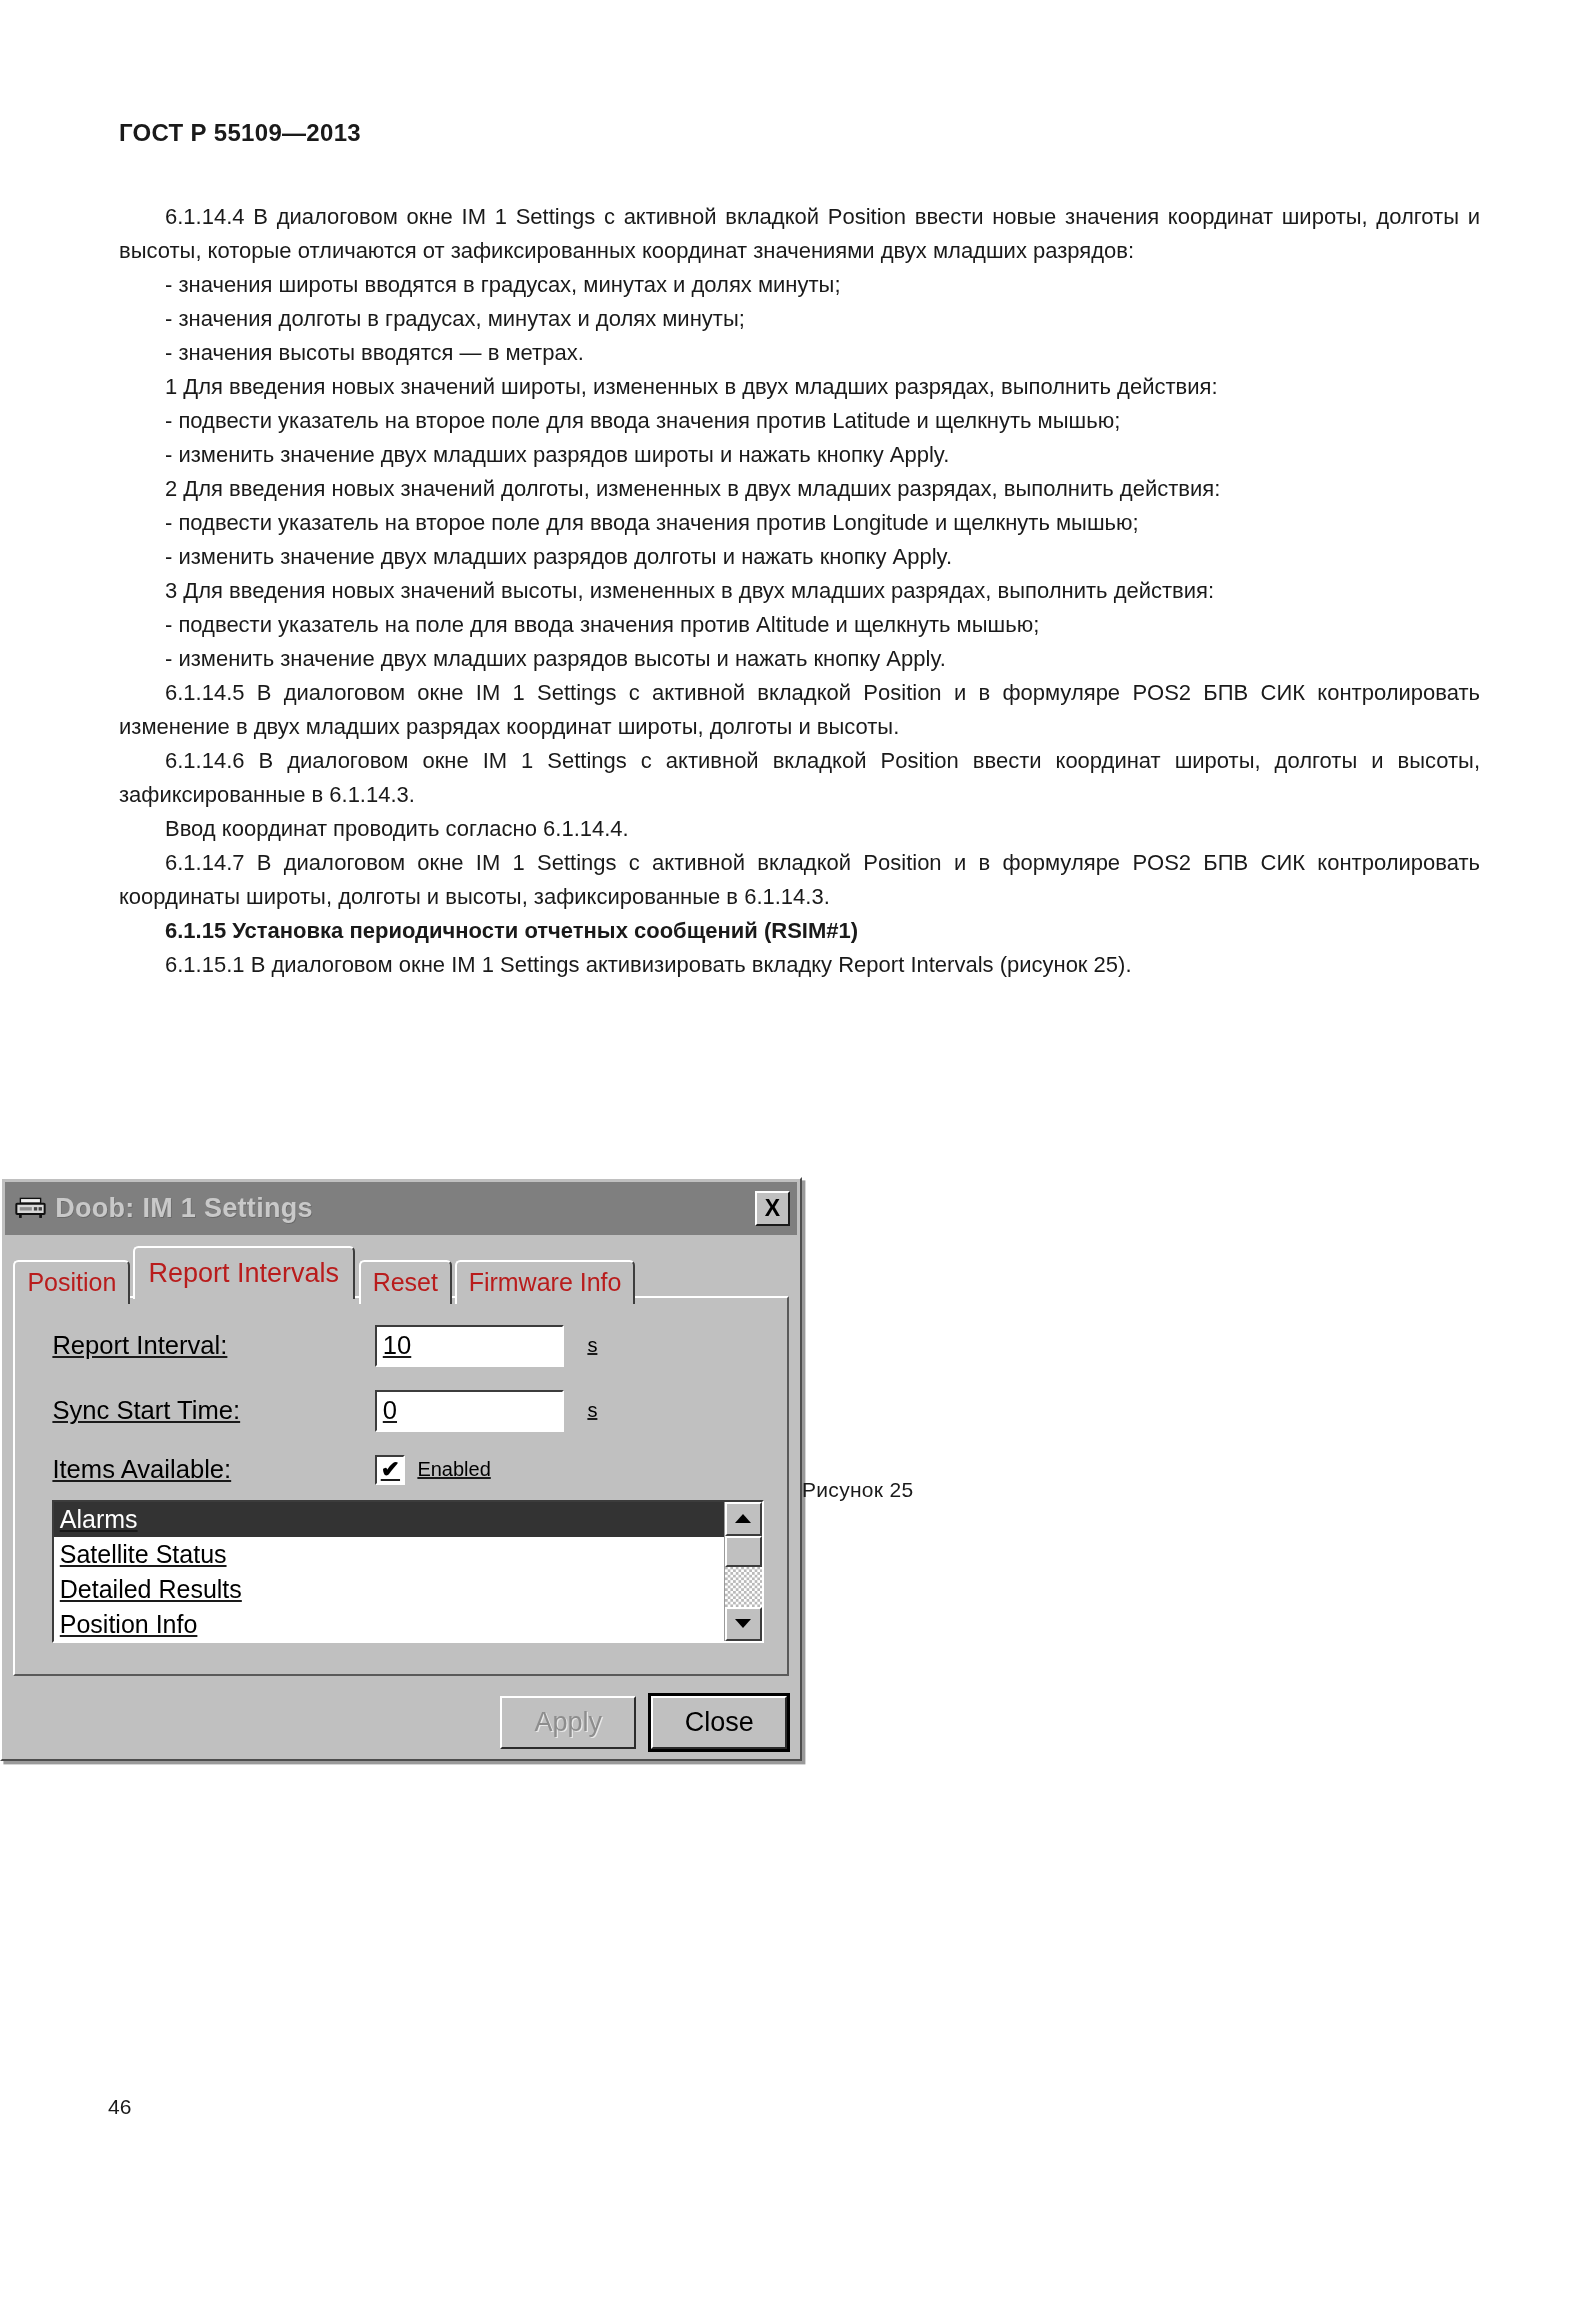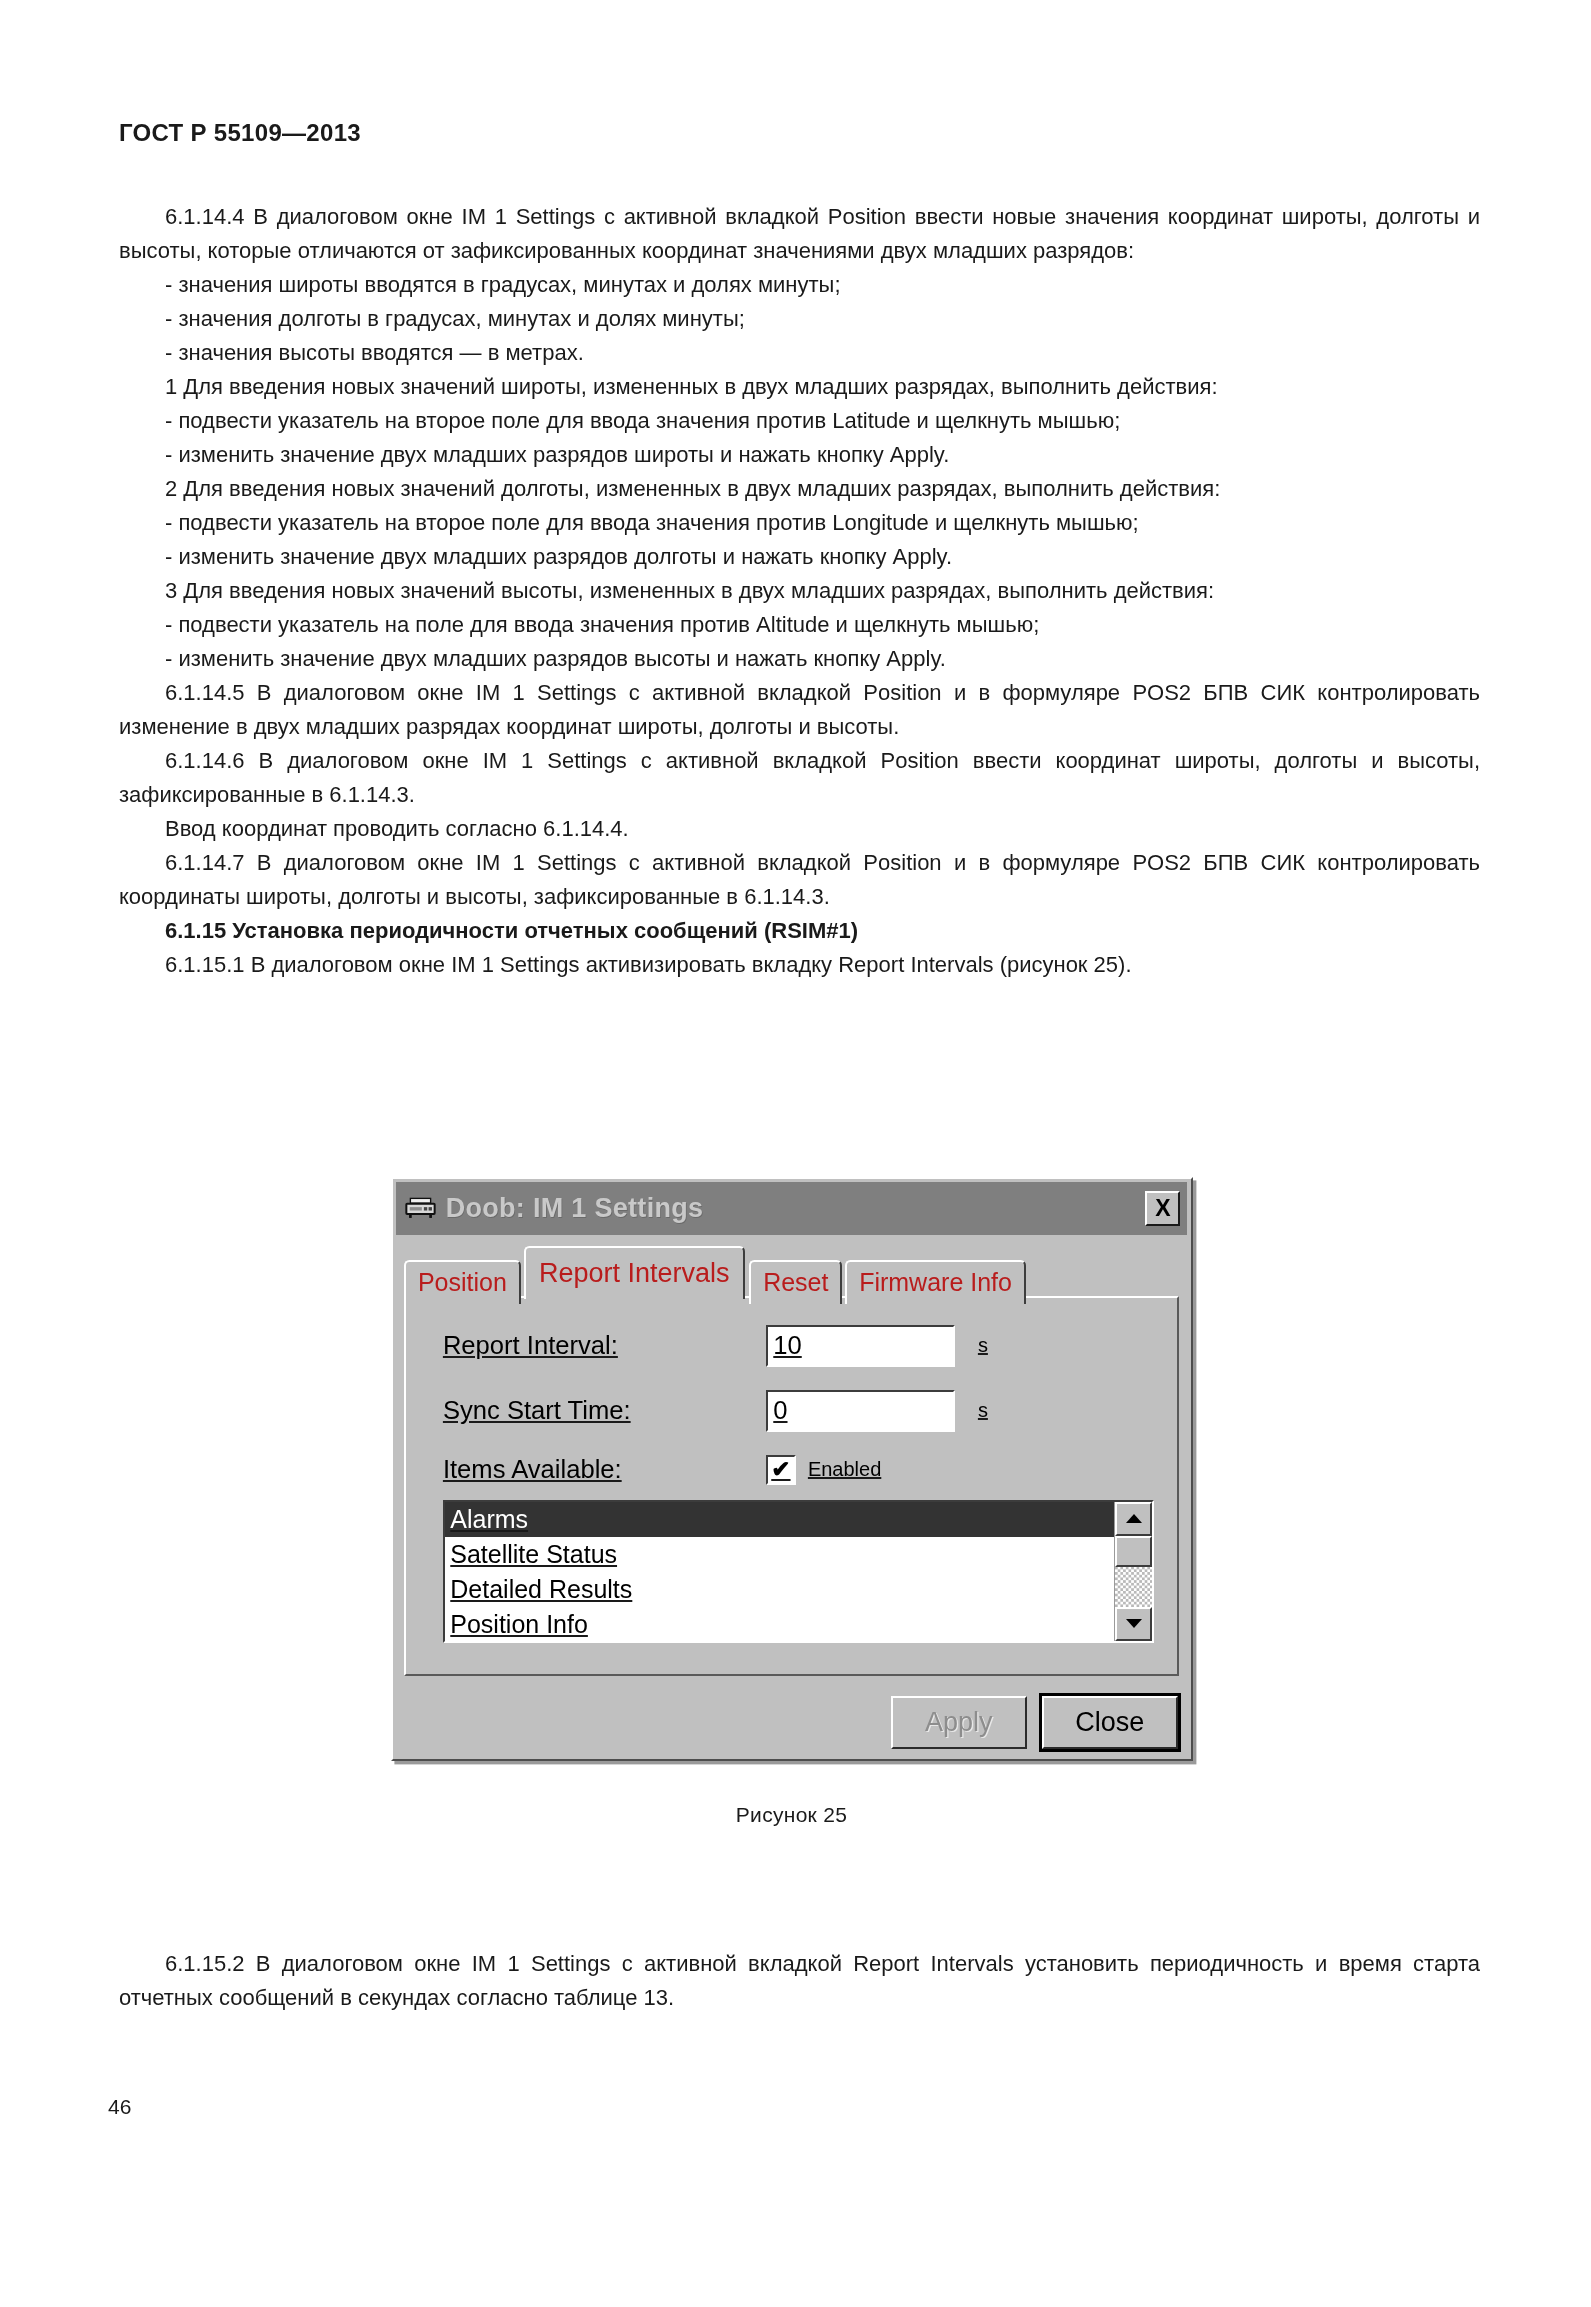--- a/index.html
+++ b/index.html
@@ -54,21 +54,21 @@
   }
   .indent-line { padding-left: 46px; }
 
   
   .figure-wrap {
     position: absolute;
     left: 0;
     right: 8px;
     top: 1177px;
     display: flex;
-    flex-direction: column;
+    flex-direction: row;
     align-items: center;
   }
   .fig-caption {
     margin-top: 42px;
     font-size: 21px;
     letter-spacing: 0.3px;
   }
 
   
   .dlg {
@@ -443,20 +443,17 @@
       <div class="btn-row">
         <div class="btn disabled">Apply</div>
         <div class="btn default">Close</div>
       </div>
 
     </div>
 
     <div class="fig-caption">Рисунок 25</div>
   </div>
 
-  <div class="tail-block">
-    <p class="tx ind">6.1.15.2 В диалоговом окне IM 1 Settings с активной вкладкой Report Intervals установить периодич­ность и время старта отчетных сообщений в секундах согласно таблице 13.</p>
-  </div>
 
   <div class="pagenum">46</div>
 
 </div>
 
 
 </body></html>

